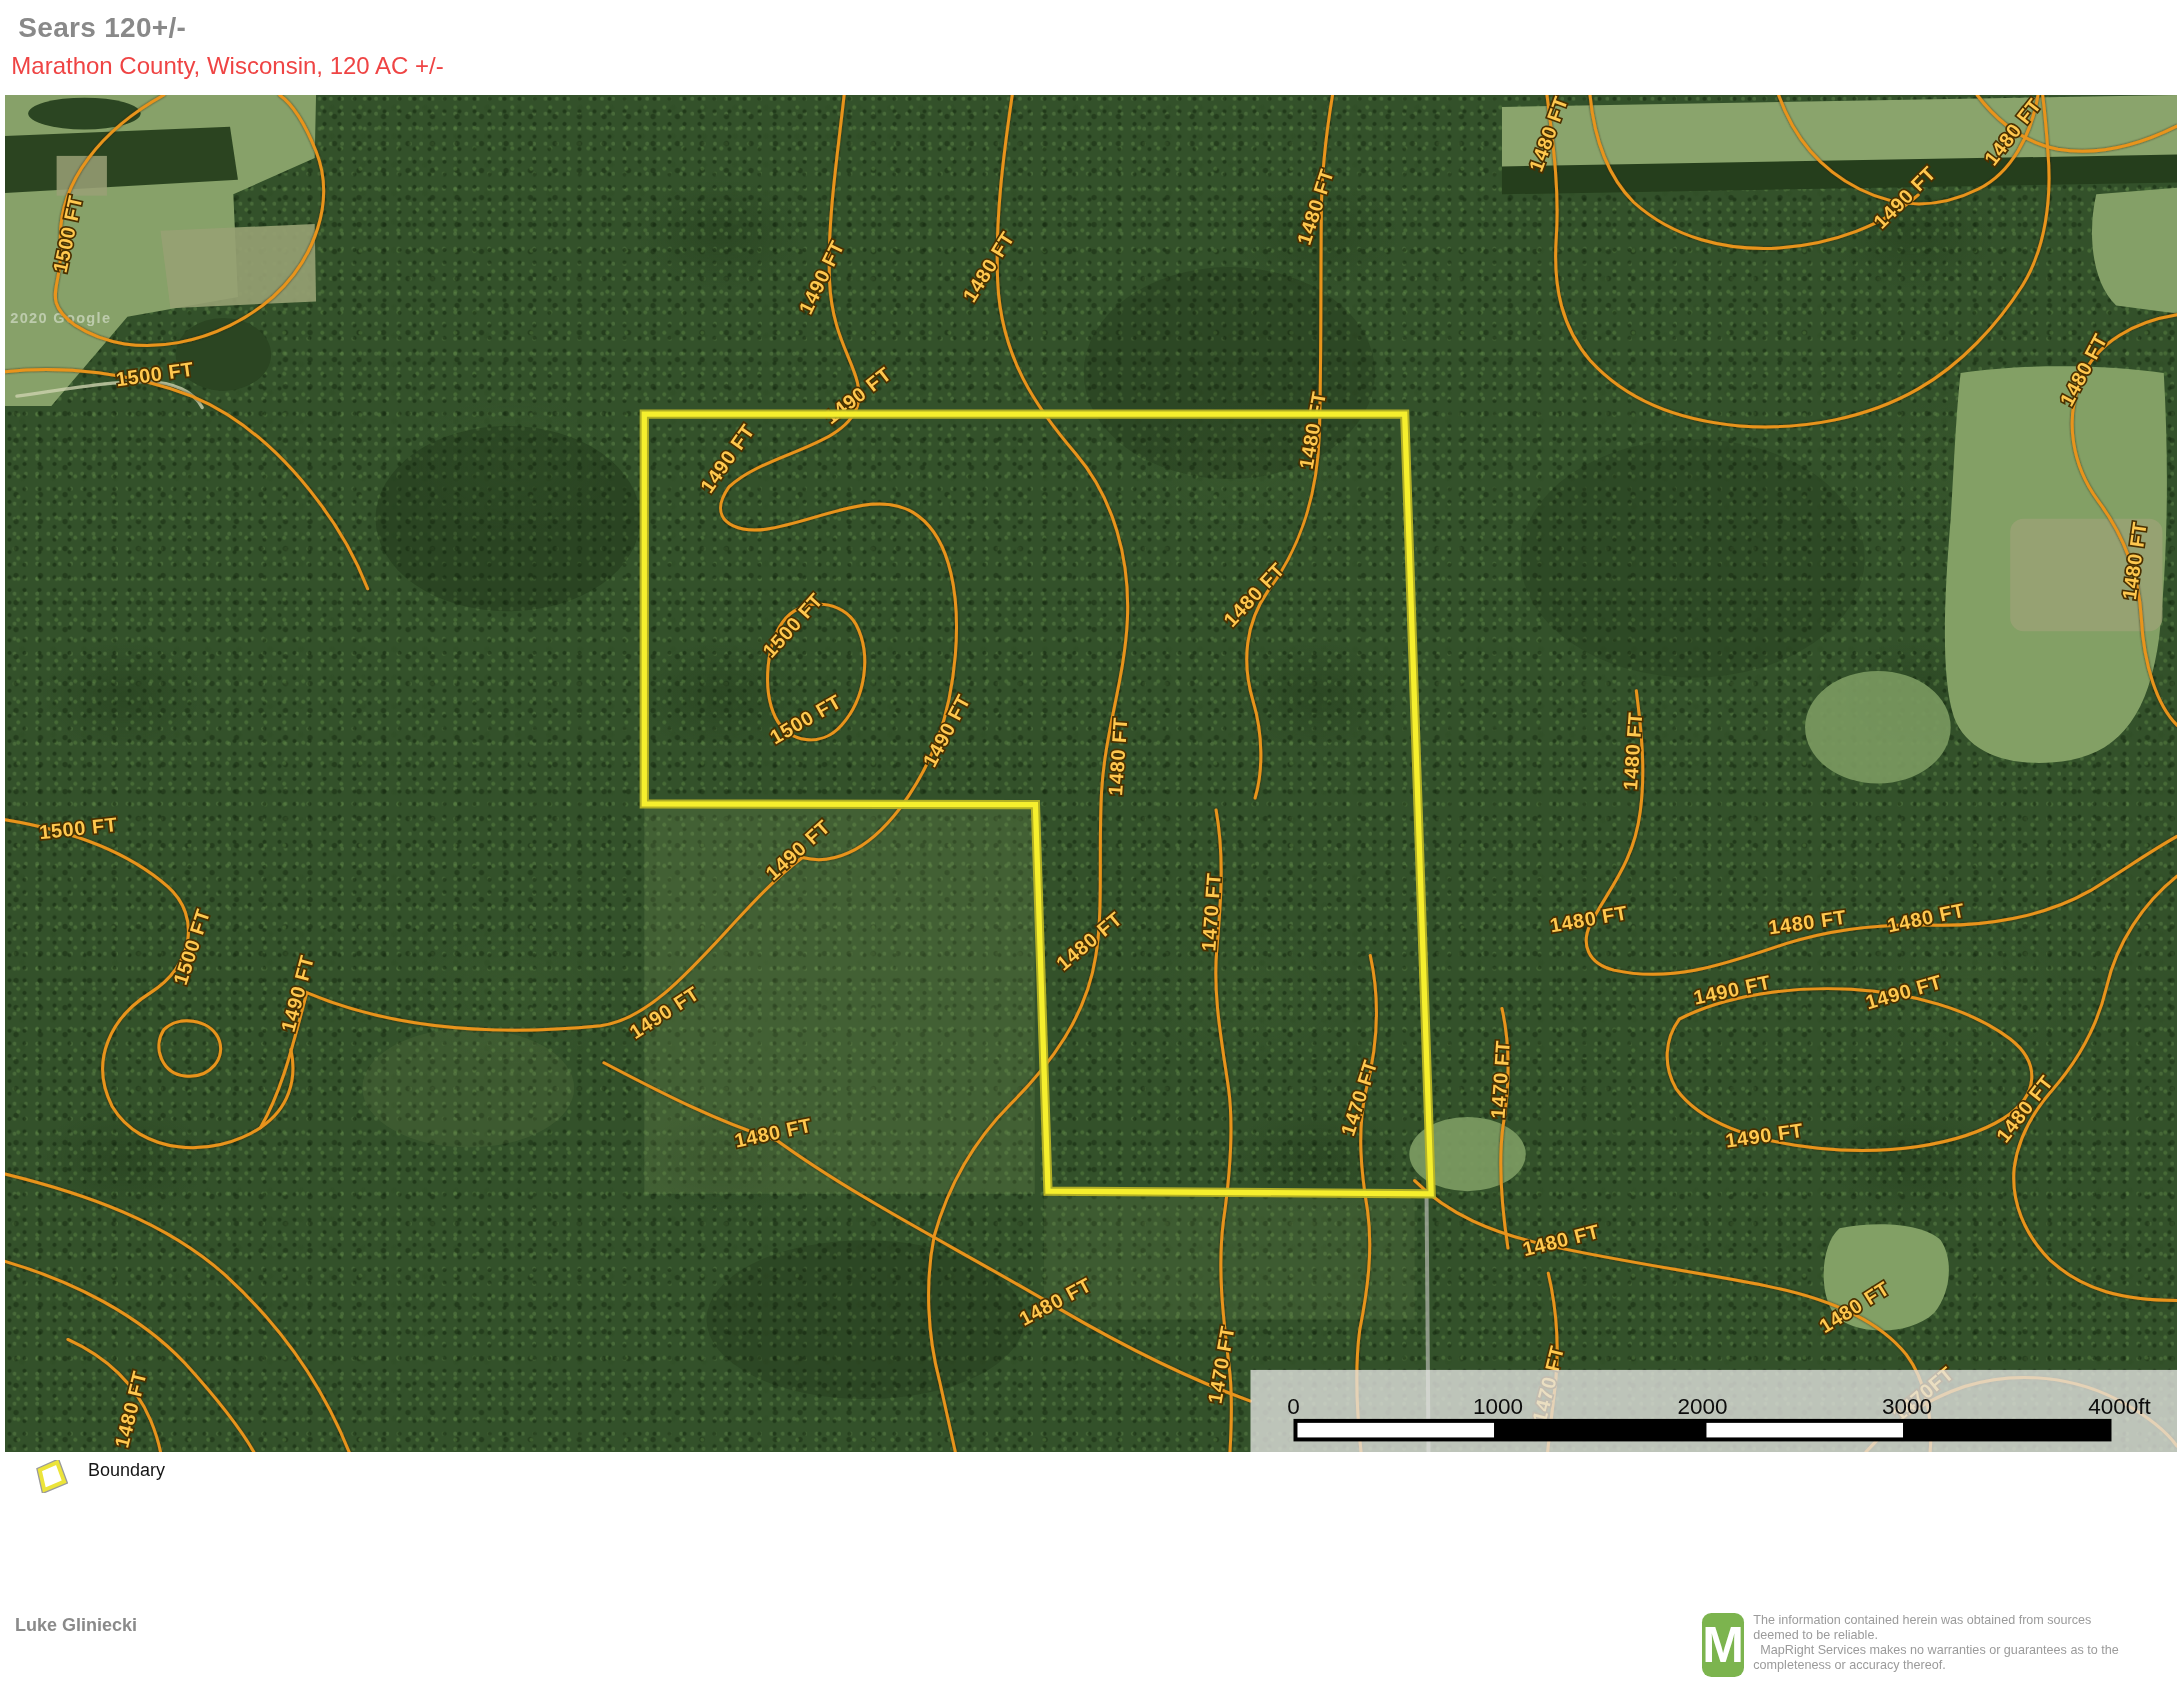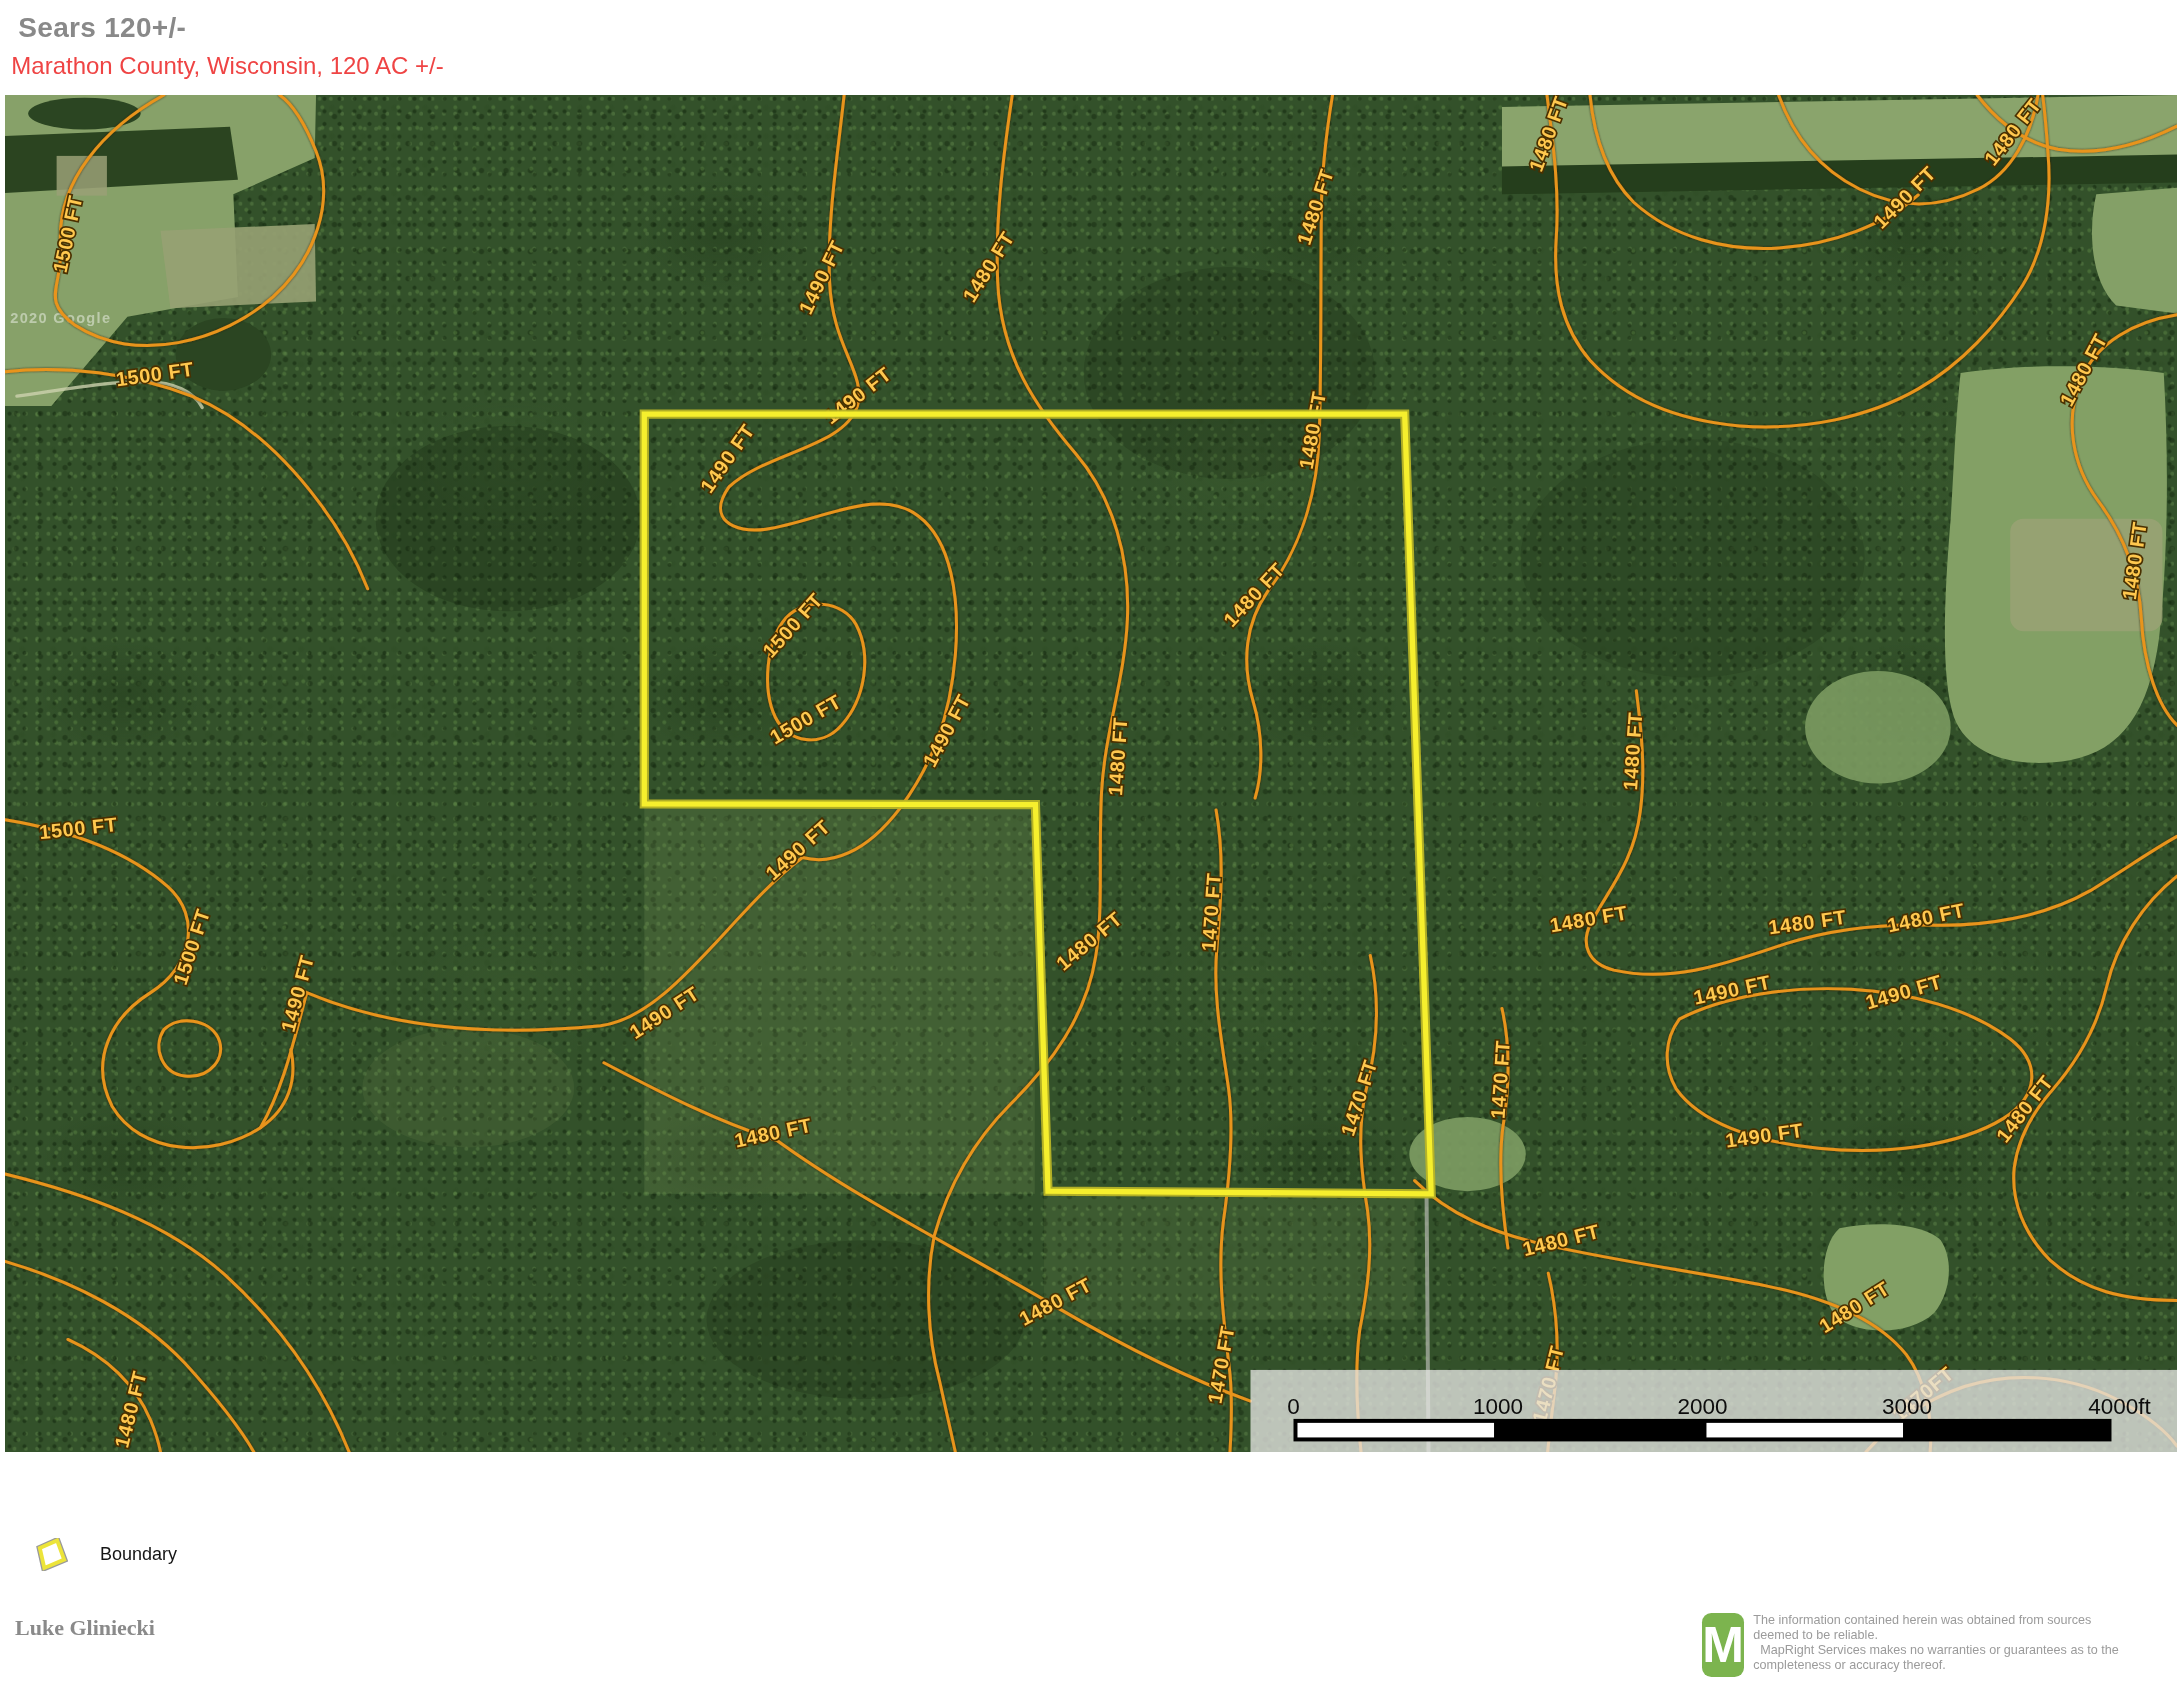--- a/index.html
+++ b/index.html
@@ -26,25 +26,25 @@
   .map svg{position:absolute;left:0;top:0;width:100%;height:100%;display:block;}
 
   .contours path{fill:none;stroke:#e8941c;stroke-width:4.5;stroke-linecap:round;}
   .roads path{fill:none;stroke-linecap:round;}
   #contour-labels text{fill:#ffc84e;stroke:#4a3000;stroke-width:5px;paint-order:stroke;
        font-weight:bold;font-size:30px;letter-spacing:1px;text-anchor:middle;}
   #watermark{fill:rgba(255,255,255,.45);font-size:22px;font-weight:bold;letter-spacing:2px;}
   #scale-ticks text{fill:#0c0c0c;font-size:34px;text-anchor:middle;}
 
   
-  .legend{position:absolute;left:36px;top:1538px;display:flex;align-items:center;gap:32px;}
+  .legend{position:absolute;left:36px;top:1460px;display:flex;gap:20px;}
   .legend .lbl{font-size:18px;color:#151515;}
 
   
-  .author{position:absolute;left:15px;top:1615px;font-size:22px;font-weight:bold;color:#8a8a8a;font-family:Liberation Serif, serif;}
+  .author{position:absolute;left:15px;top:1615px;font-size:18px;font-weight:bold;color:#8a8a8a;}
   .credit{position:absolute;left:1702px;top:1613px;display:flex;gap:9.3px;align-items:flex-start;}
   .logo{width:42px;height:64px;background:#7cb44e;border-radius:9.3px;display:flex;
         align-items:center;justify-content:center;color:#fff;font-size:50px;font-weight:bold;flex:0 0 auto;}
   .disclaimer{width:440px;font-size:12.6px;line-height:15px;color:#9b9b9b;}
   .disclaimer div{white-space:pre-wrap;}
 </style>
 </head>
 <body>
 
 <div class="page">

